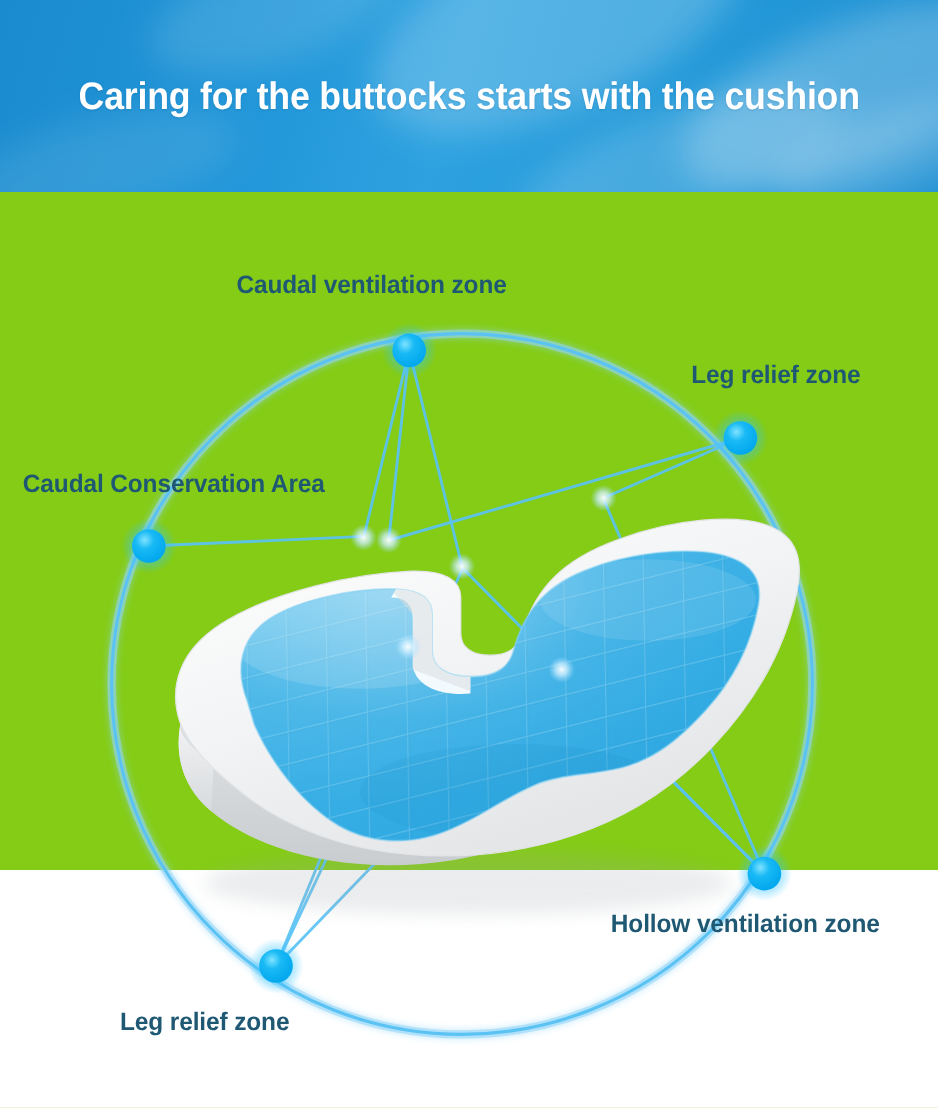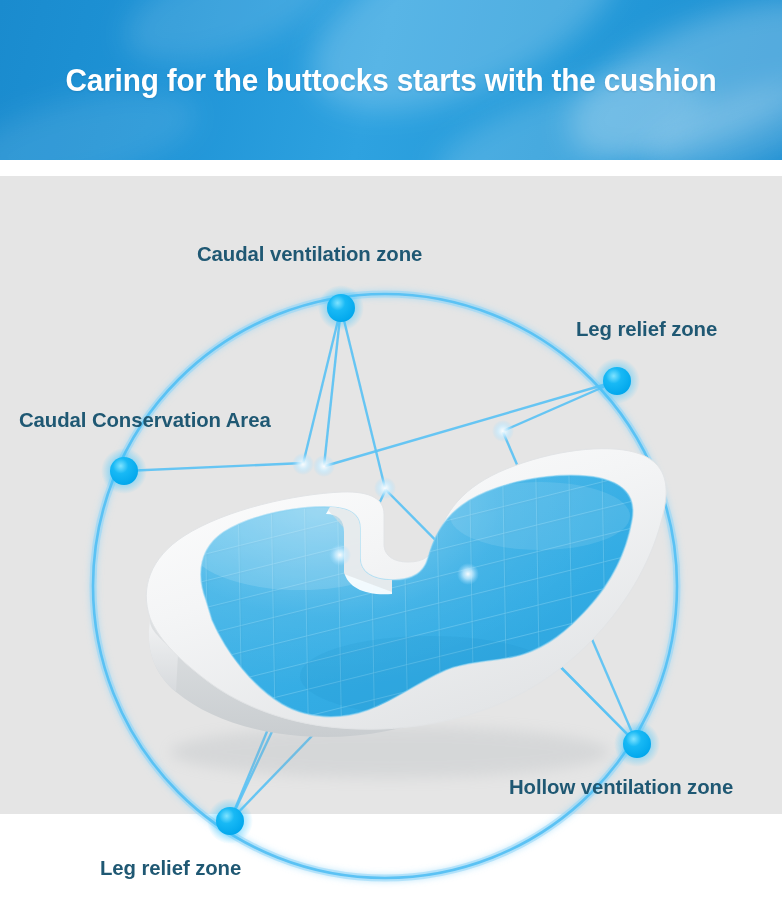--- a/index.html
+++ b/index.html
@@ -52,24 +52,24 @@
     letter-spacing: -0.2px;
     transform: scaleX(0.93);
     text-shadow: 0 1px 2px rgba(0,60,110,0.18);
     white-space: nowrap;
   }
 
   
   .stage {
     position: absolute;
     left: 0;
-    top: 176px;
+    top: 160px;
     width: 782px;
-    height: 638px;
-    background: #e5e5e5;
+    height: 565px;
+    background: #84cc16;
   }
   .stage svg { position: absolute; left: 0; top: 0; }
 
   
   .label {
     position: absolute;
     color: #1f5873;
     font-size: 21px;
     font-weight: bold;
     white-space: nowrap;

